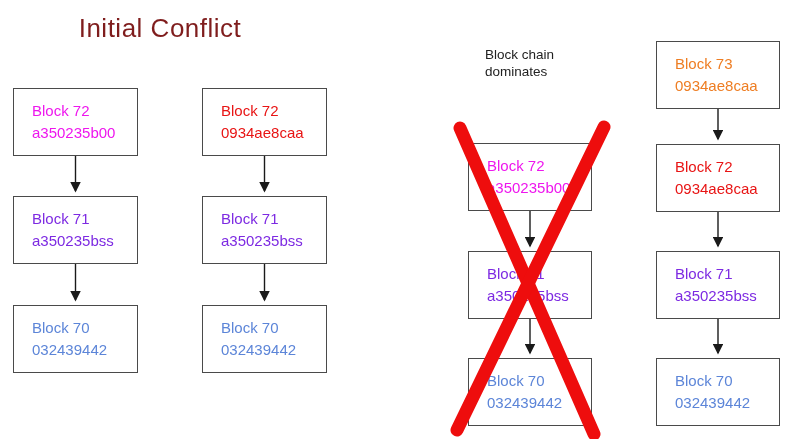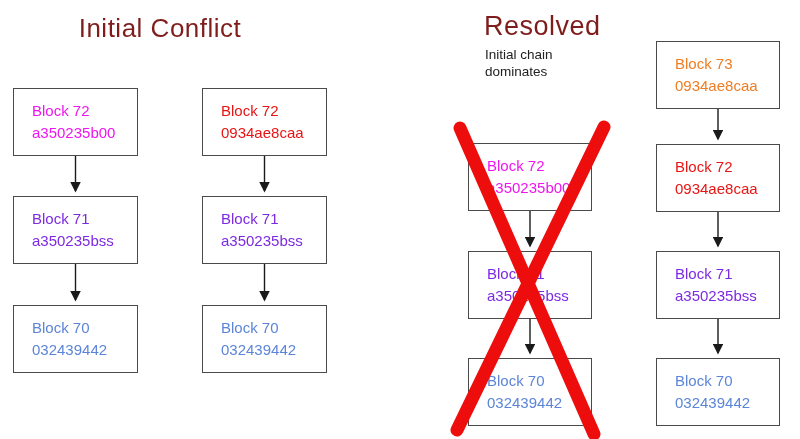--- a/index.html
+++ b/index.html
@@ -17,23 +17,22 @@
   .block .line{white-space:nowrap;}
 
   .overlay{position:absolute;left:0;top:0;width:800px;height:439px;z-index:10;pointer-events:none;}
 </style>
 </head>
 <body>
 
 <div class="canvas">
 
   <div class="section-title title-initial">Initial Conflict</div>
-  <div class="section-title title-resolved">Resolved</div>
   <div class="subtitle">
-    <div>Initial chain</div>
+    <div>Block chain</div>
     <div>dominates</div>
   </div>
 
   <div class="block" style="left: 13px; top: 88px; color: rgb(238, 22, 238);">
     <div class="line">Block 72</div>
     <div class="line">a350235b00</div>
   </div>
   <div class="block" style="left: 13px; top: 196px; color: rgb(125, 42, 226);">
     <div class="line">Block 71</div>
     <div class="line">a350235bss</div>

